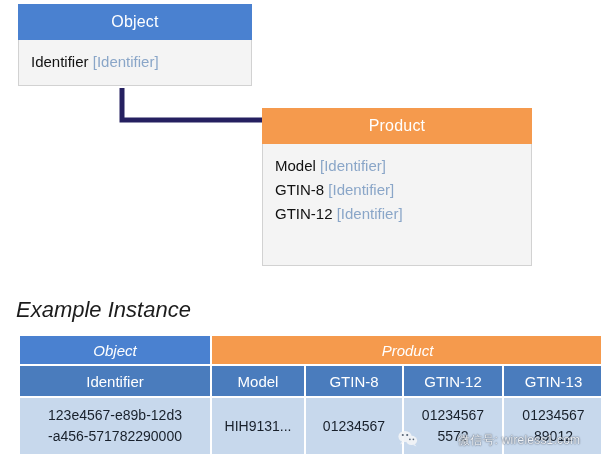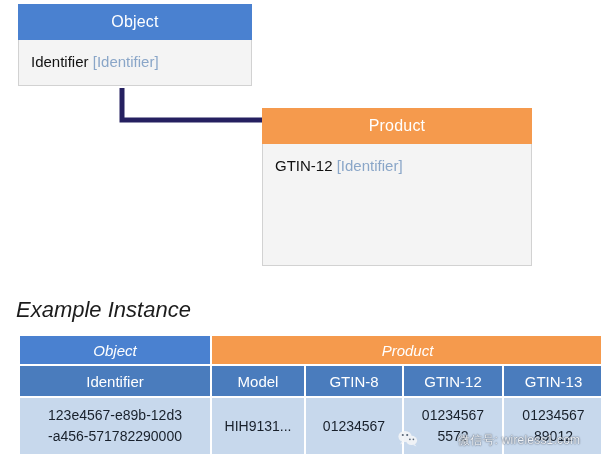--- a/index.html
+++ b/index.html
@@ -172,20 +172,28 @@
 
 <div id="connector">
   <svg width="150" height="55" viewBox="0 0 150 55">
     <polyline points="4,0 4,32 150,32" fill="none" stroke="#252060" stroke-width="5"></polyline>
   </svg>
 </div>
 
 <div class="uml-box" id="product-box">
   <div class="uml-header">Product</div>
   <div class="uml-body">
+    <div class="attr-row">
+      <span>Model</span>
+      <span class="attr-type">[Identifier]</span>
+    </div>
+    <div class="attr-row">
+      <span>GTIN-8</span>
+      <span class="attr-type">[Identifier]</span>
+    </div>
     <div class="attr-row">
       <span>GTIN-12</span>
       <span class="attr-type">[Identifier]</span>
     </div>
   </div>
 </div>
 
 <div id="example-heading">Example Instance</div>
 
 <table id="instance-table">

